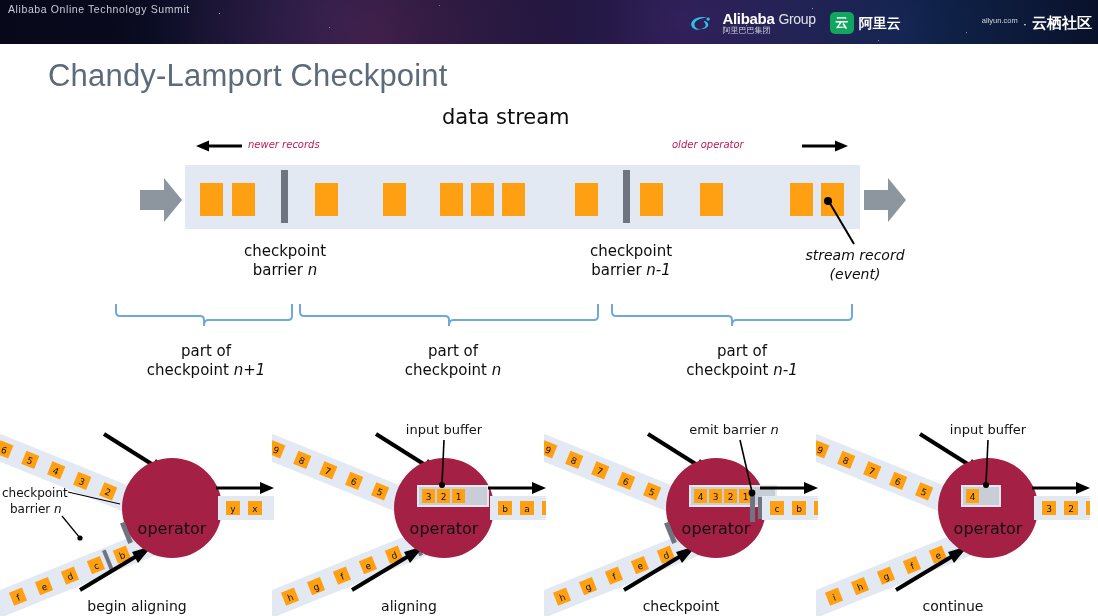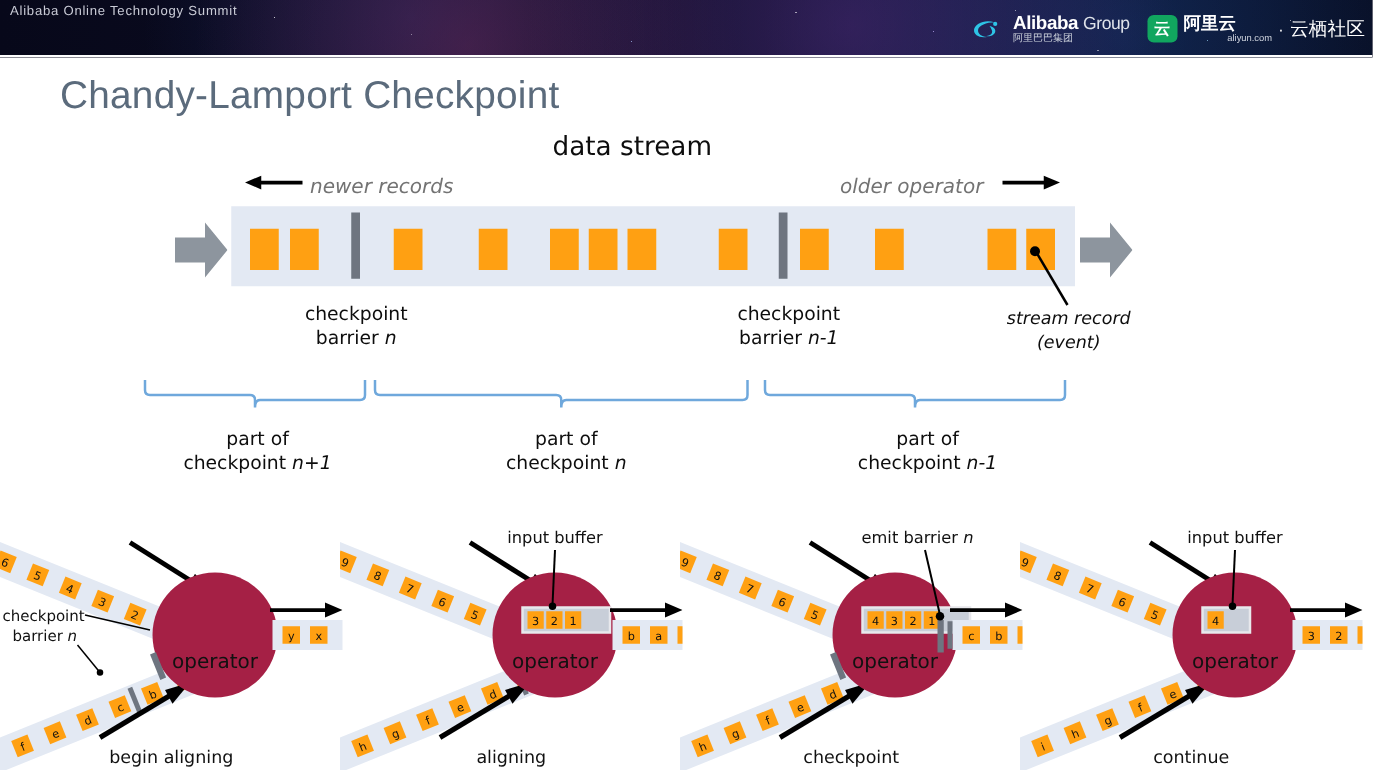--- a/index.html
+++ b/index.html
@@ -39,34 +39,34 @@
   .logo-ali{display:flex;align-items:center;gap:8px;}
   .ali-mark{width:26px;height:20px;}
   .ali-txt{display:flex;flex-direction:column;line-height:1;}
   .ali-txt .t1{font-size:15px;font-weight:bold;color:#ffffff;letter-spacing:-.3px;}
   .ali-txt .t1 em{font-style:normal;color:#dfe3ea;font-weight:normal;font-size:14px;}
   .ali-txt .t2{font-size:8px;color:#cfd4de;margin-top:1px;font-family:"DejaVu Sans",sans-serif;}
   .logo-yun{display:flex;align-items:center;gap:5px;}
   .yun-badge{width:24px;height:22px;border-radius:5px;background:#11a65f;
              color:#fff;font-size:13px;font-weight:bold;display:flex;
              align-items:center;justify-content:center;font-family:"DejaVu Sans",sans-serif;}
-  .yun-txt{display:flex;flex-direction:column;line-height:1;}
+  .yun-txt{display:flex;line-height:1;gap:46px;}
   .yun-txt .t1{font-size:14px;font-weight:bold;color:#ffffff;font-family:"DejaVu Sans",sans-serif;}
   .yun-txt .t2{font-size:7.5px;color:#cfd4de;margin-top:1px;margin-left:35px;}
   .yun-dot{color:#ffffff;font-size:13px;}
-  .yun-com{font-size:15px;font-weight:normal;color:#ffffff;font-family:"DejaVu Sans",sans-serif;}
+  .yun-com{font-size:15px;font-weight:bold;color:#ffffff;font-family:"DejaVu Sans",sans-serif;}
 
   
   .slide-title{position:absolute;left:48px;top:58px;font-size:31px;color:#5b6b7c;
                font-weight:normal;letter-spacing:.2px;}
 
   
   .ds-title{position:absolute;left:442px;top:105px;font-size:21px;font-weight:normal;
             color:#0d0d0d;font-family:"DejaVu Sans",sans-serif;}
-  .dir-label{position:absolute;font-size:16px;font-style:italic;color:#737373;
+  .dir-label{position:absolute;font-size:10px;font-style:italic;color:#be185d;
              font-family:"DejaVu Sans",sans-serif;}
   .newer{left:248px;top:139px;}
   .older{left:672px;top:139px;}
   .dir-arrow{position:absolute;height:12px;}
 
   .stream-band{position:absolute;left:185px;top:165px;width:675px;height:64px;
                background:#e3e9f3;}
   .rec{position:absolute;top:183px;width:23px;height:33px;background:#FFA012;}
   .barrier{position:absolute;top:170px;width:7px;height:53px;background:#6e7580;}
   .end-arrow{position:absolute;top:176px;}

